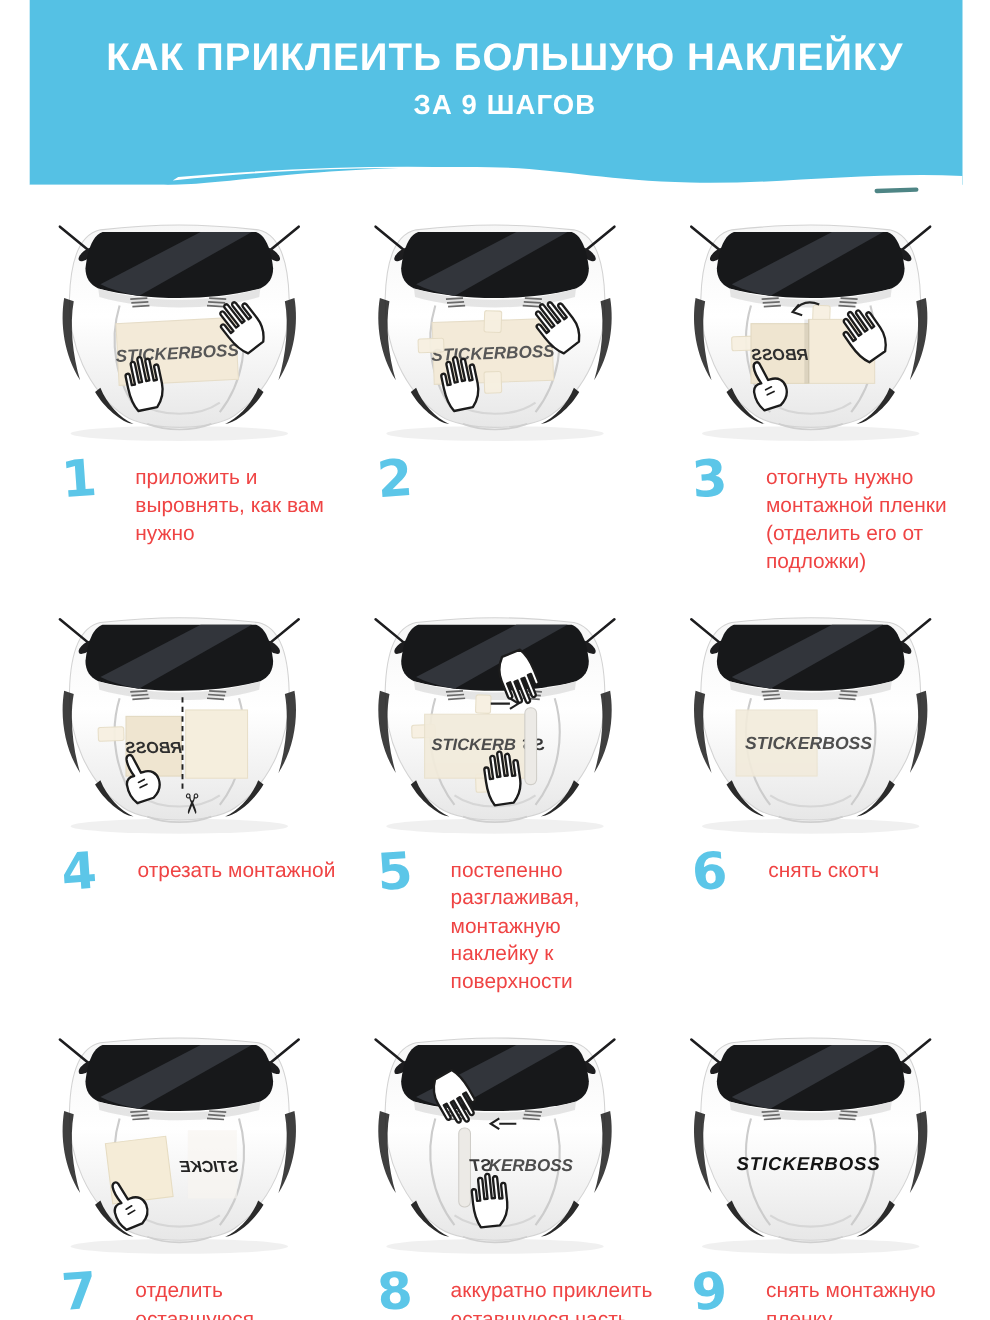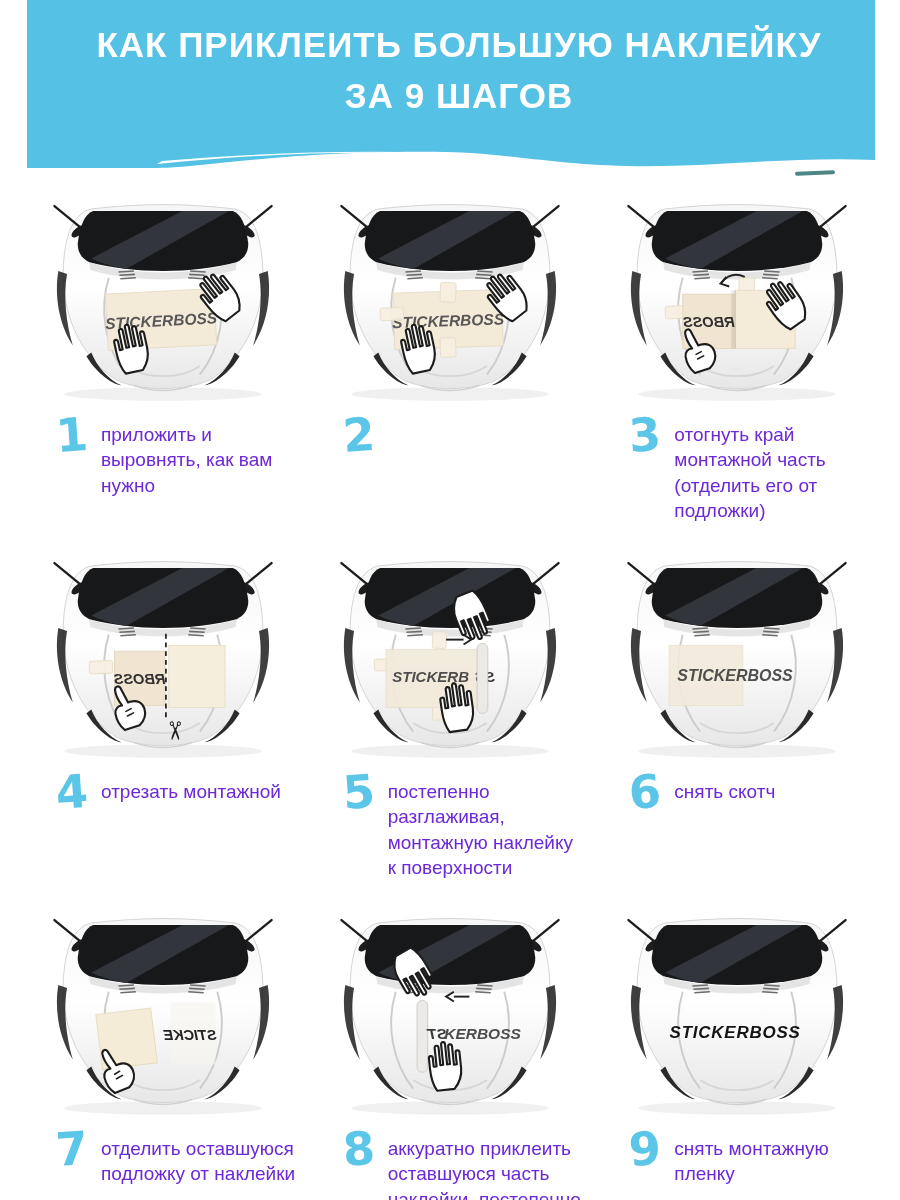--- a/index.html
+++ b/index.html
@@ -14,21 +14,21 @@
     position:absolute; top:0; left:27px; width:848px; height:168px;
     display:flex; flex-direction:column; align-items:center; justify-content:center;
     padding-bottom:26px;
   }
   .banner-edge { position:absolute; left:0; bottom:-12px; width:100%; height:46px; }
   .banner-title {
     position:relative; z-index:2; text-align:center; color:#fff;
     font-weight:bold; letter-spacing:1px; line-height:1.45;margin-left:16px;
   }
   .banner-title .l1 { font-size:35px; }
-  .banner-title .l2 { font-size:35px; }
+  .banner-title .l2 { font-size:25px; }
   .teal-dash {
     position:absolute; top:171px; left:795px; width:40px; height:4px;
     background:#4e8585; transform:rotate(-2deg); border-radius:2px;
   }
   
   .grid {
     position:absolute; top:200px; left:20px; width:860px;
     display:grid; grid-template-columns:repeat(3,1fr); row-gap:34px;
   }
   .cell { display:flex; flex-direction:column; align-items:center; }
@@ -36,22 +36,23 @@
   .caption {
     width:100%; display:flex; align-items:flex-start; gap:13px;
     padding-left:36px; margin-top:12px;
   }
   .step-num {
     font-family:"DejaVu Sans", sans-serif; font-weight:bold;
     font-size:46px; line-height:0.85; transform:rotate(-4deg);
     min-width:30px; text-align:center; margin-top:0px;
   }
   .step-text {
-    font-size:19px; line-height:1.33; color:#6d28d9; max-width:195px;
+    font-size:19px; line-height:1.33; color:#ef4444; max-width:195px;
     padding-top:6px;
+    margin-left:24px;
   }
   svg text.brand {
     font-family:"Liberation Sans", sans-serif;
     font-weight:bold; font-style:italic;
   }
 </style>
 </head>
 <body>
 
 <div class="page">
@@ -207,21 +208,21 @@
     <g stroke="#222" stroke-width="2" fill="none">
       <path d="M114 84 Q124 72 138 78"></path>
               <polyline points="119,78 113,85 122,88"></polyline>
     </g>
     <use href="#pointHand" transform="translate(90 152) rotate(-18) scale(1) translate(-19 -25)"></use> 
             <use href="#flatHand" transform="translate(180 104) rotate(-35) scale(1) translate(-19 -26)"></use>
           </svg>
     </div>
     <div class="caption">
       <div class="step-num" style="color:#5cc6e8">3</div>
-      <div class="step-text">отогнуть край монтажной часть (отделить его от подложки)</div>
+      <div class="step-text">отогнуть нужно монтажной пленки (отделить его от подложки)</div>
     </div>
       </div>
       <div class="cell">
     <div class="car-wrap">
       <svg viewBox="0 0 260 208" width="252" height="204">
   <g>
     <ellipse cx="130" cy="199" rx="102" ry="7" fill="#000" opacity="0.06"></ellipse>
     <path d="M56 8 C110 2 150 2 204 8 C222 12 232 34 233 72 C234 116 216 158 182 182 C160 197 100 197 78 182 C44 158 26 116 27 72 C28 34 38 12 56 8 Z" fill="url(#bodyGrad)" stroke="#d3d3d3" stroke-width="1"></path>
     <path d="M46 28 L18 5" stroke="#1d1d1f" stroke-width="2.4" stroke-linecap="round"></path>
     <path d="M214 28 L242 5" stroke="#1d1d1f" stroke-width="2.4" stroke-linecap="round"></path>

